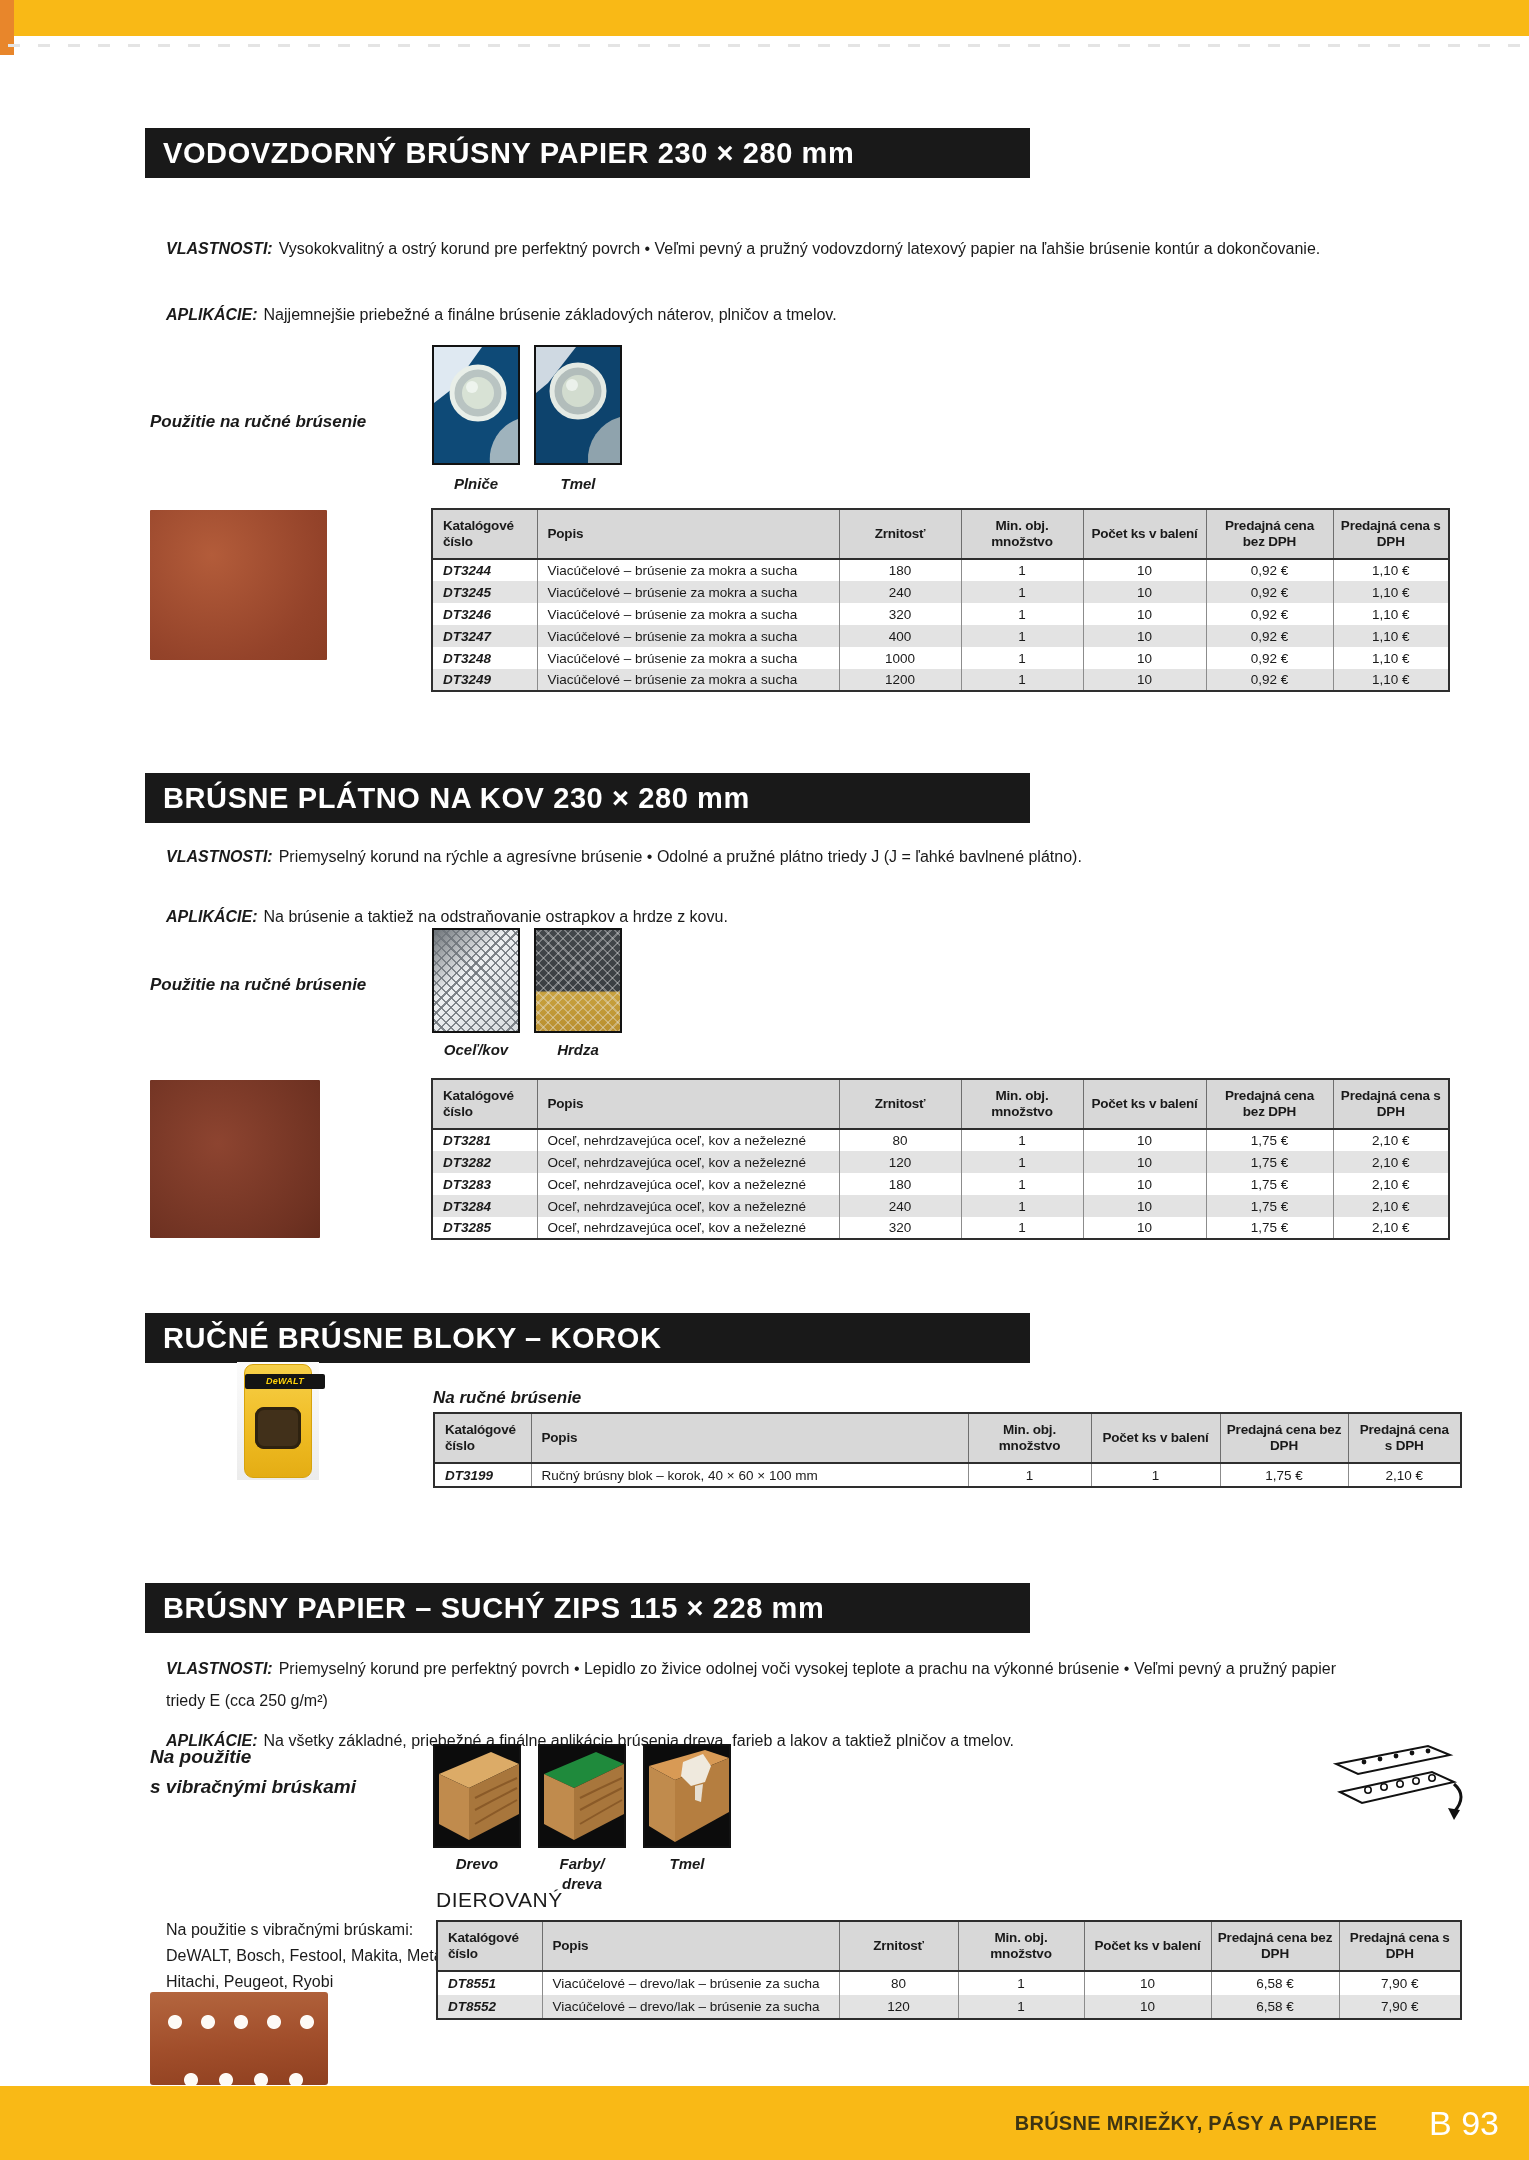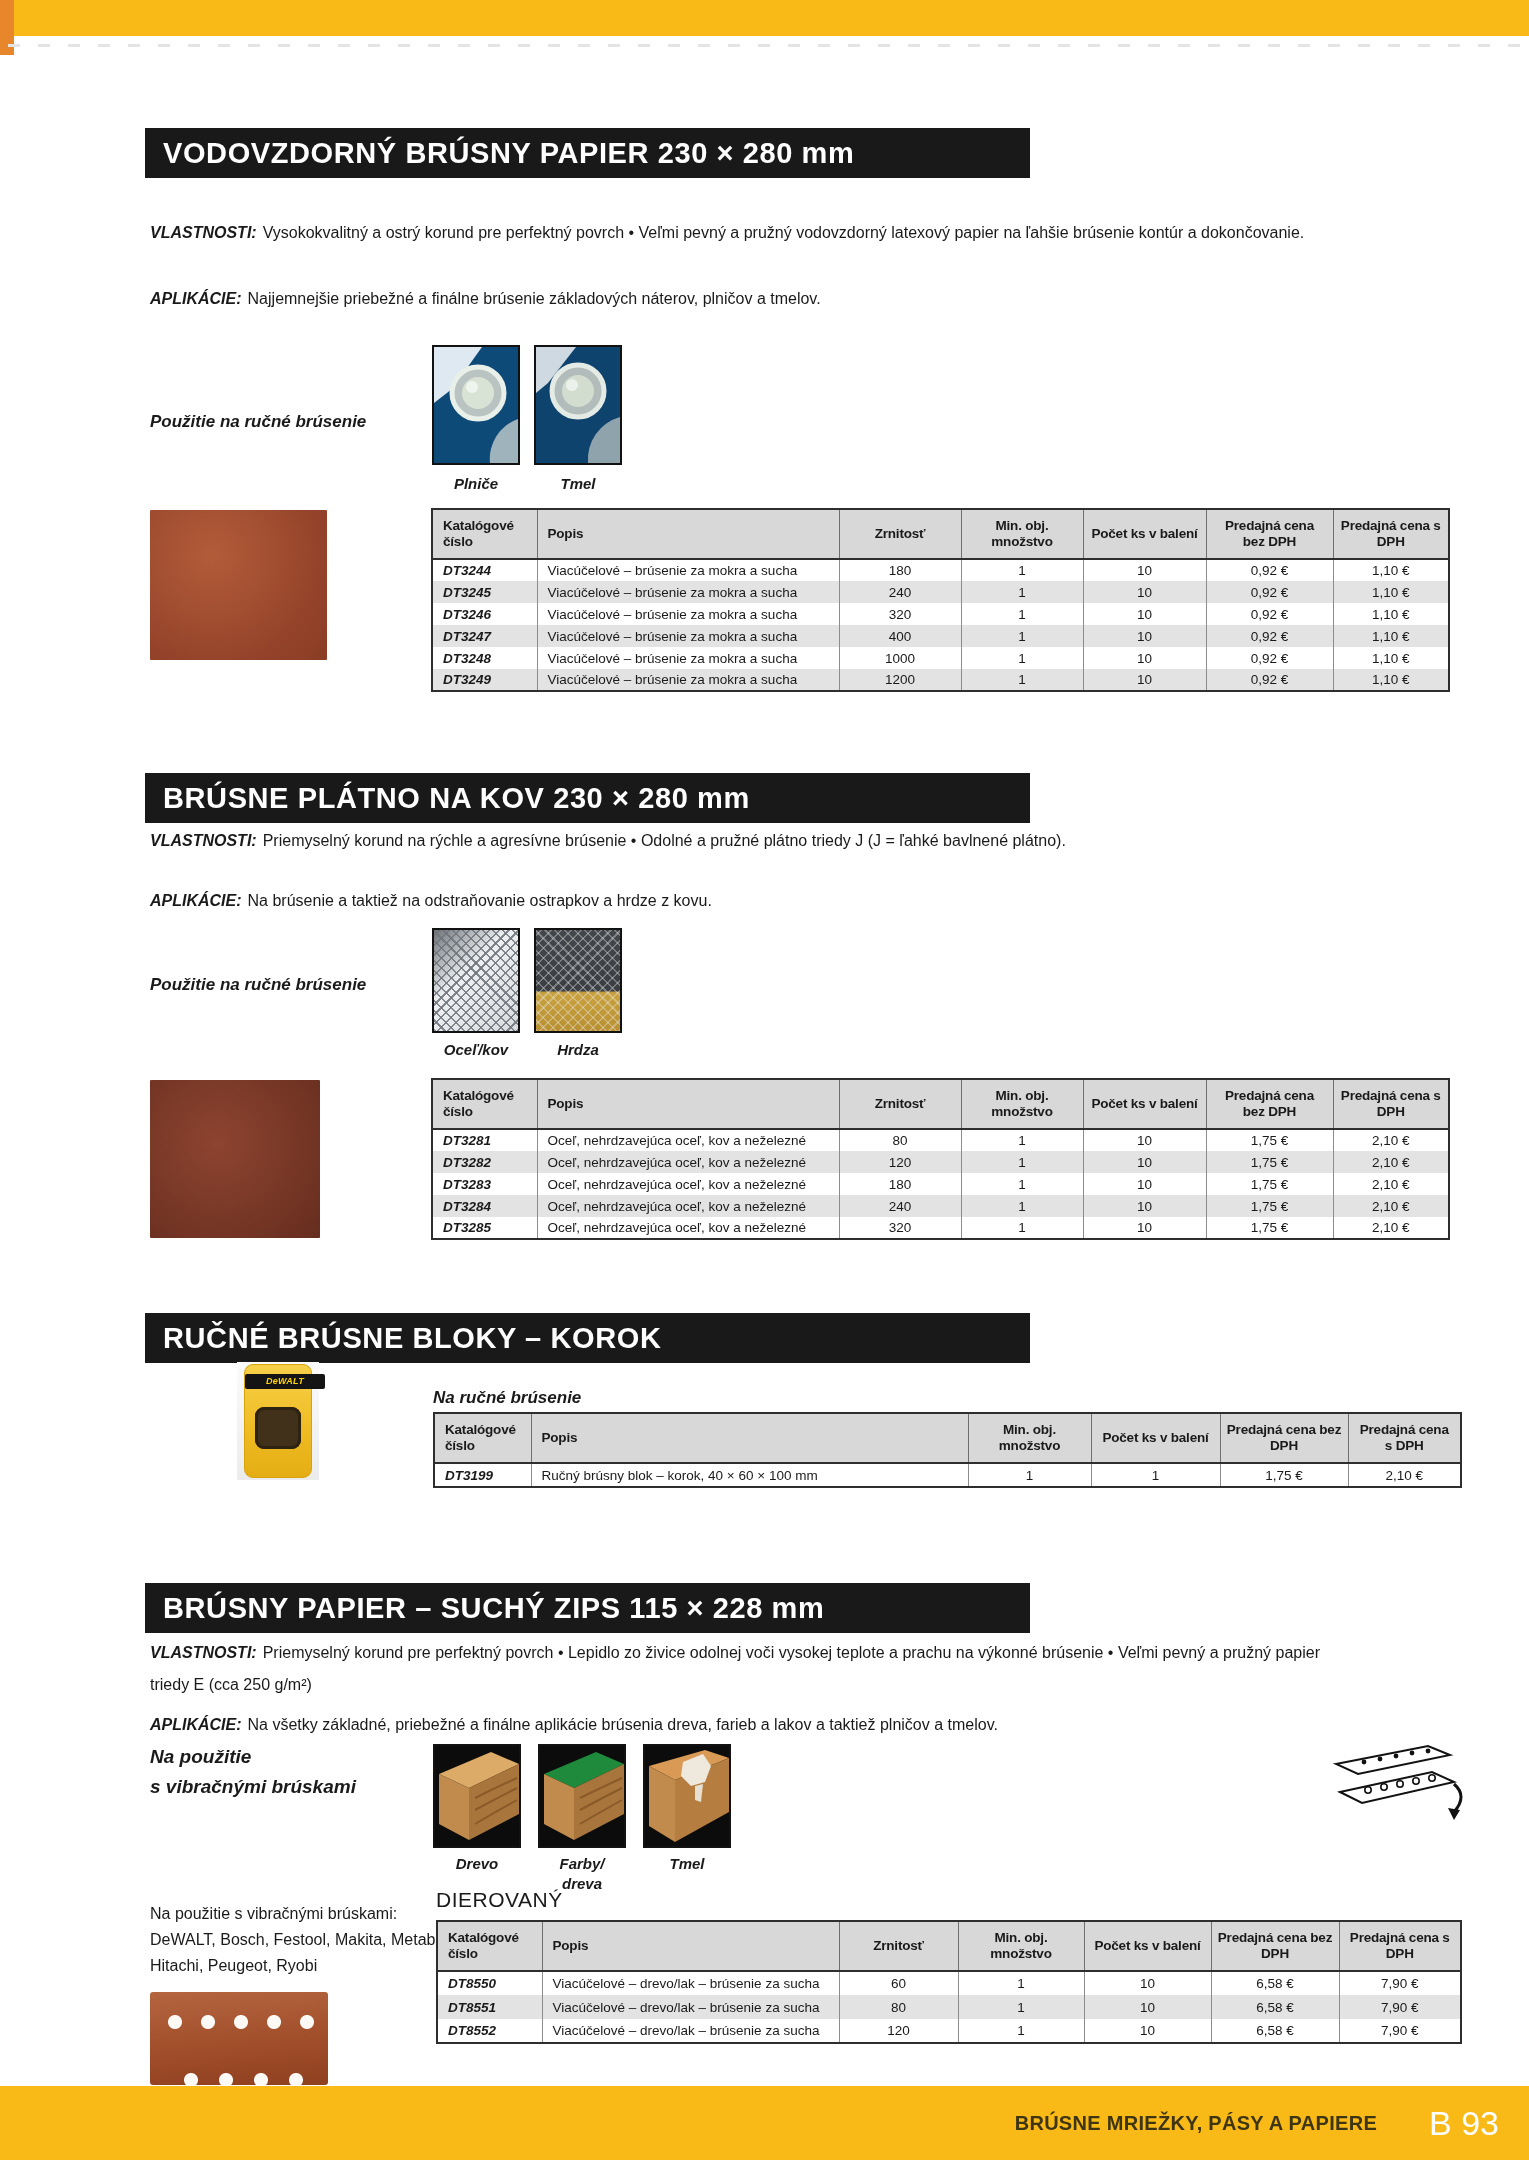--- a/index.html
+++ b/index.html
@@ -11,21 +11,21 @@
   .corner-accent { position:absolute; top:0; left:0; width:14px; height:55px; background:#E8862B; }
   .perforation { position:absolute; top:44px; left:8px; width:1513px; height:3px;
                  background:repeating-linear-gradient(90deg,#e4e4e4 0 12px, transparent 12px 30px); }
 
   
   .secbar { position:absolute; left:145px; width:885px; height:50px; background:#191919;
             color:#ffffff; font-size:29px; font-weight:700; letter-spacing:.6px;
             line-height:50px; padding-left:18px; box-sizing:border-box; white-space:nowrap;margin-top:28px; }
 
   
-  .body-line { position:absolute; left:150px; width:1310px; font-size:16px; line-height:21px; margin:0; }
+  .body-line { position:absolute; left:150px; width:1310px; font-size:16px; line-height:21px; margin:16px; }
   .prefix { font-weight:700; font-style:italic; margin-right:6px; }
   .usage-label { position:absolute; left:150px; font-size:17px; font-weight:700; font-style:italic; }
   .usage-big { font-size:19px; }
 
   
   .imgbox { position:absolute; width:88px; border:2px solid #121212; box-sizing:border-box;
             overflow:hidden; background:#000; }
   .imgbox svg { display:block; width:100%; height:100%; }
   .imgcap { position:absolute; width:120px; text-align:center; font-size:15px; font-weight:700;
             font-style:italic; line-height:20px; }
@@ -456,29 +456,20 @@
         <th class="th-left">Popis</th>
         <th class="th-center">Zrnitosť</th>
         <th class="th-center">Min. obj. množstvo</th>
         <th class="th-center">Počet ks v balení</th>
         <th class="th-center">Predajná cena bez DPH</th>
         <th class="th-center">Predajná cena s DPH</th>
       </tr>
         </thead>
       <tbody>
           <tr>
-            <td class="col-cat">DT8550</td>
-            <td class="col-popis">Viacúčelové – drevo/lak – brúsenie za sucha</td>
-            <td class="col-num">60</td>
-            <td class="col-num">1</td>
-            <td class="col-num">10</td>
-            <td class="col-num">6,58 €</td>
-            <td class="col-num">7,90 €</td>
-          </tr>
-          <tr>
             <td class="col-cat">DT8551</td>
             <td class="col-popis">Viacúčelové – drevo/lak – brúsenie za sucha</td>
             <td class="col-num">80</td>
             <td class="col-num">1</td>
             <td class="col-num">10</td>
             <td class="col-num">6,58 €</td>
             <td class="col-num">7,90 €</td>
           </tr>
           <tr>
             <td class="col-cat">DT8552</td>

